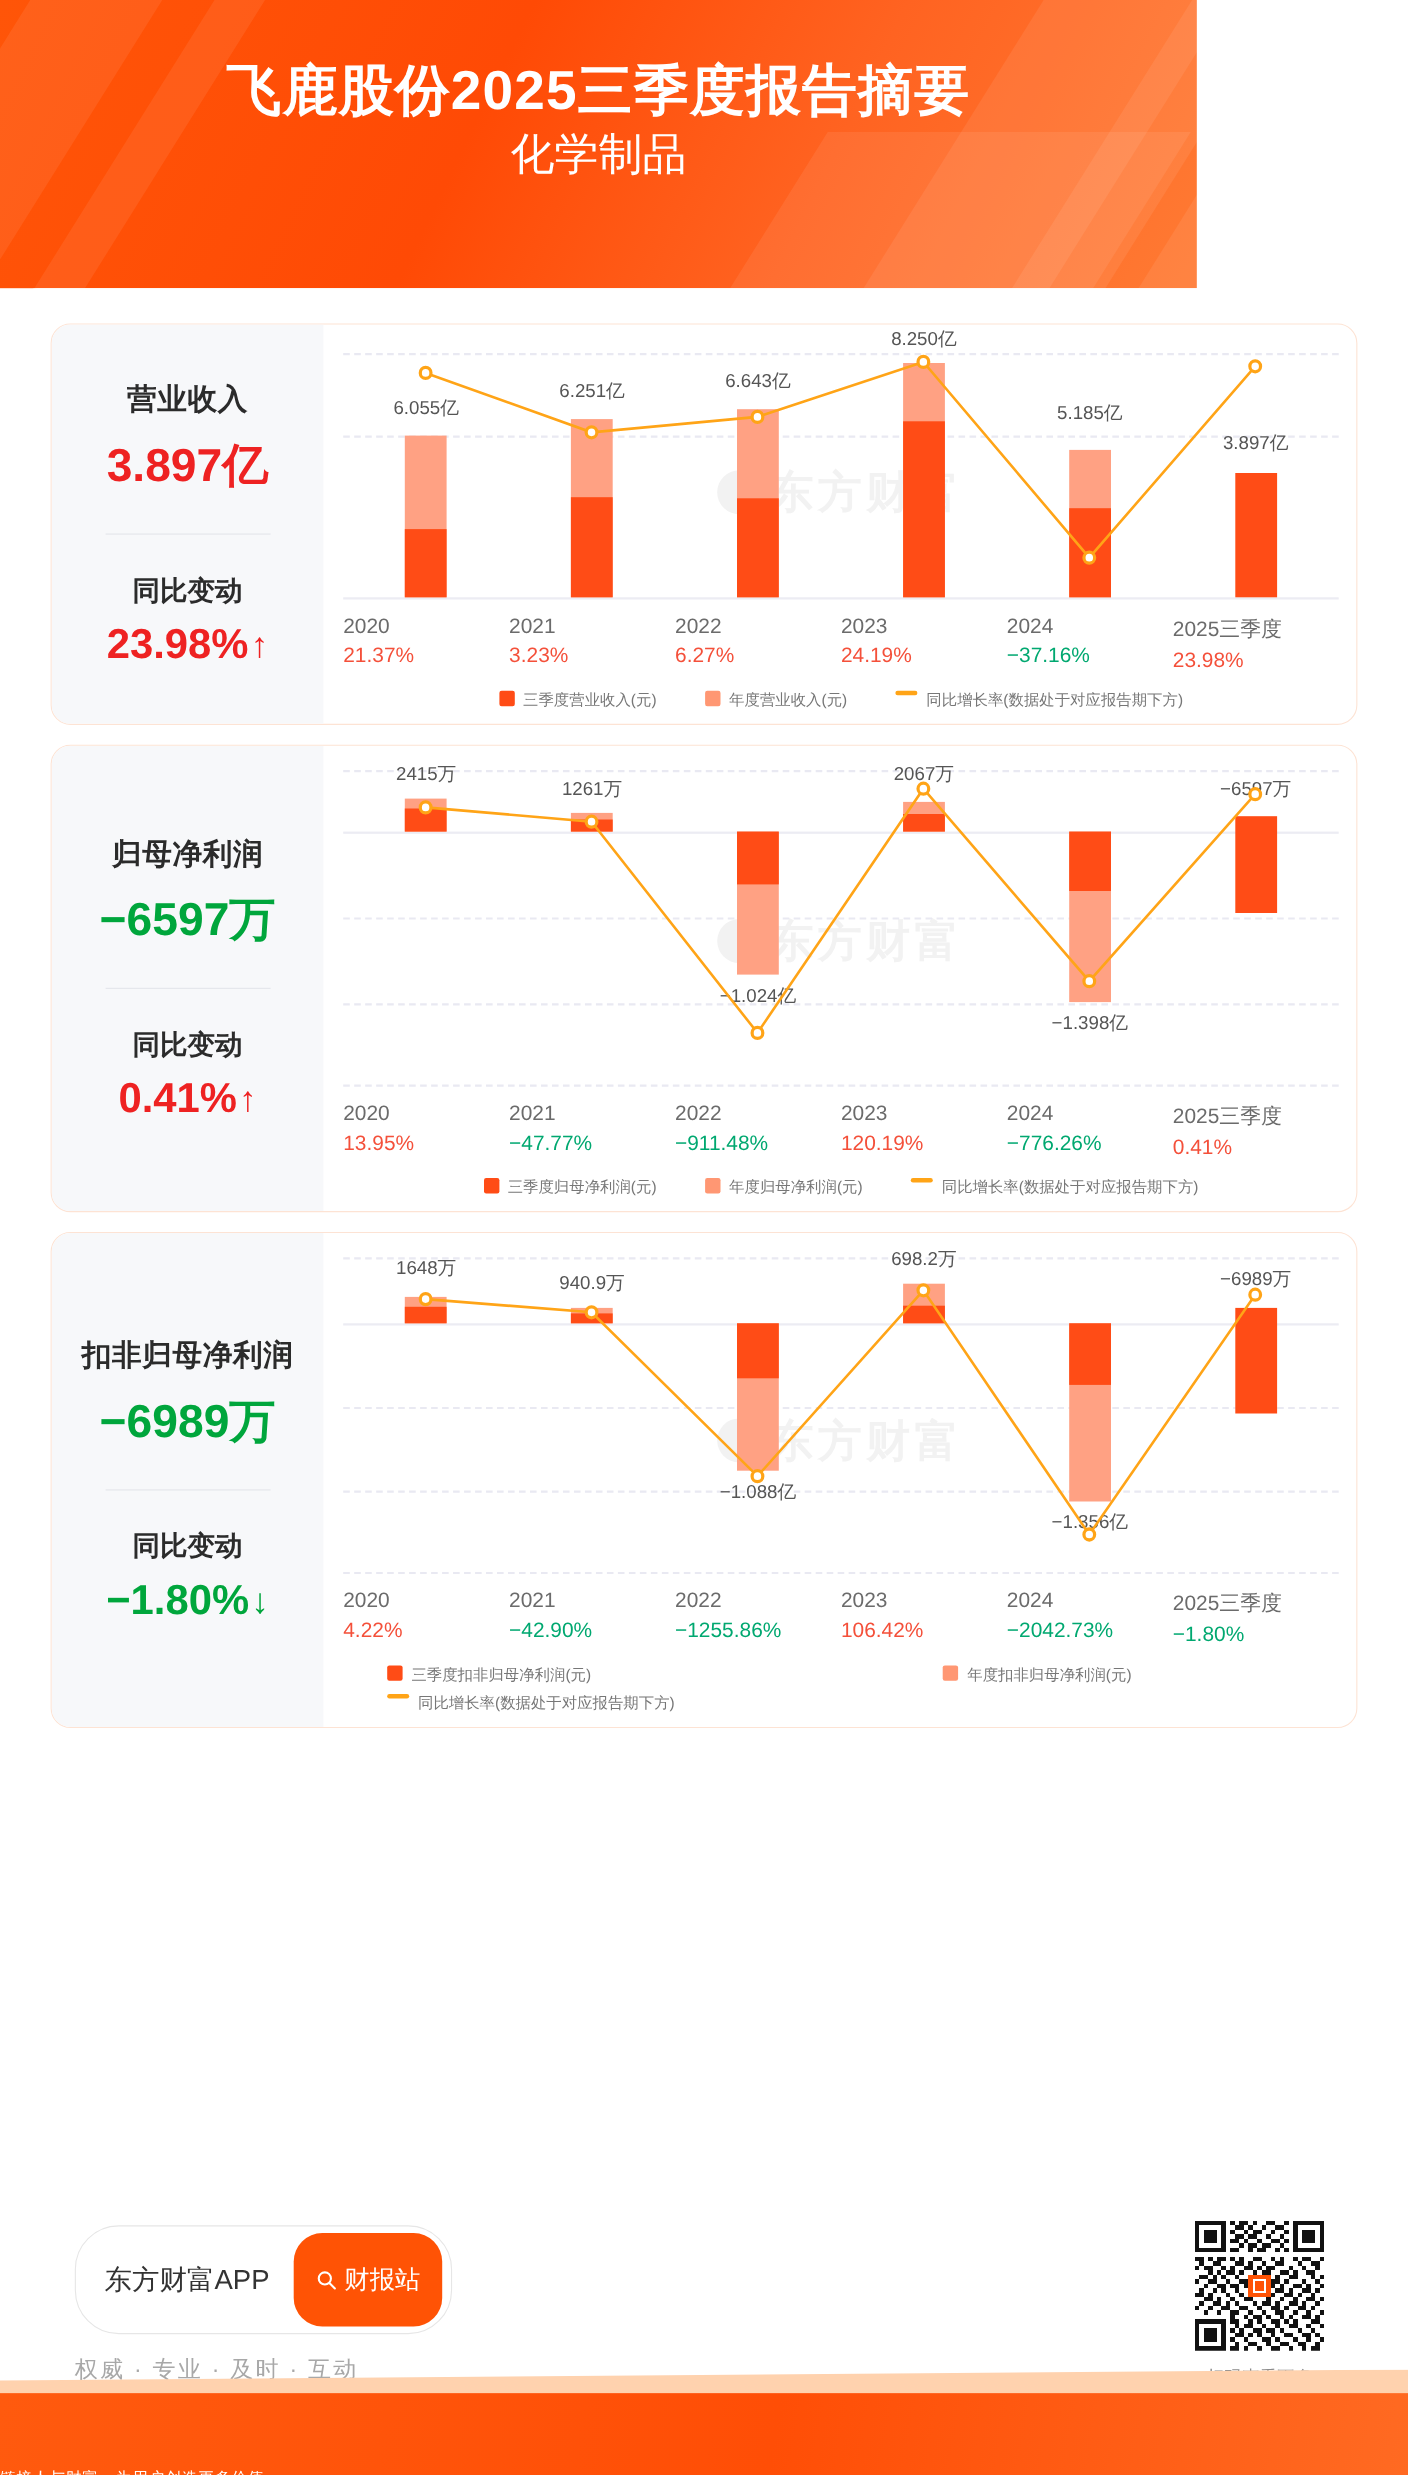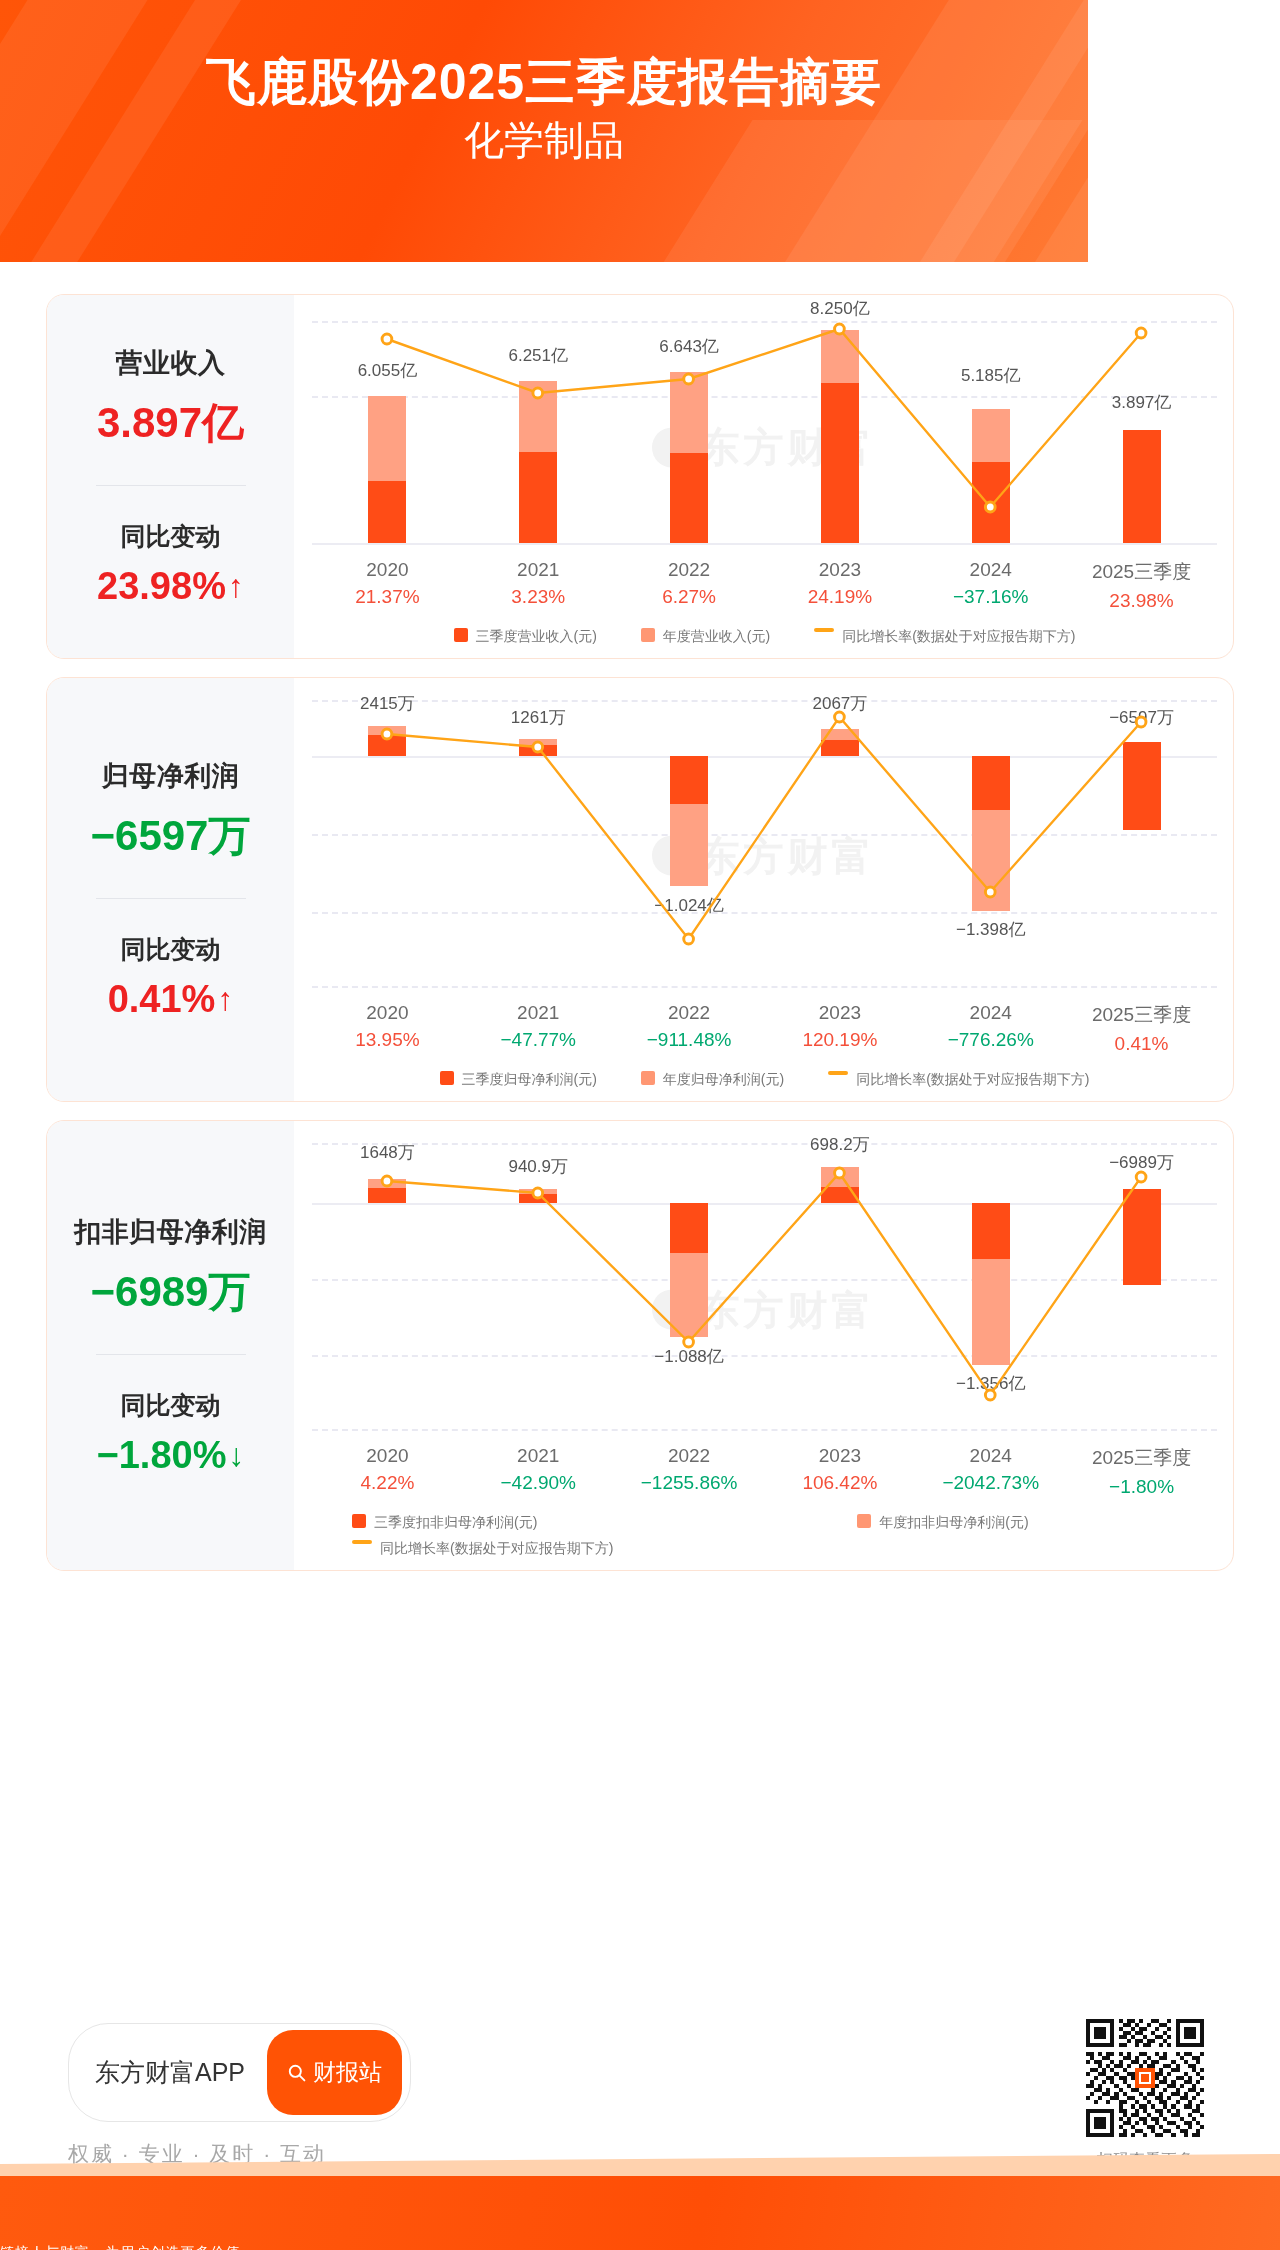--- a/index.html
+++ b/index.html
@@ -94,21 +94,21 @@
 
   .dlabel {
     position:absolute; left:50%; transform:translateX(-50%);
     font-size:17px; color:#555; white-space:nowrap;
   }
 
   .line-svg { position:absolute; inset:0; width:100%; height:100%; z-index:3; overflow:visible;}
 
   
   .axis { display:flex; margin-top:8px; position:relative; z-index:2;}
-  .axis .col { flex:1; text-align:center; }
+  .axis .col { flex:1; }
   .ax-year { font-size:19px; color:#6b6b6b; }
   .ax-pct  { font-size:19px; margin-top:5px; }
   .ax-pct.pos { color:#f4503a; }
   .ax-pct.neg { color:#00a870; }
 
   
   .legend { display:flex; justify-content:center; gap:44px; margin-top:16px; flex-wrap:wrap; position:relative; z-index:2;}
   .legend.two-row { gap:0; flex-direction:column; align-items:flex-start; padding-left:40px;}
   .legend.two-row .lrow { display:flex; gap:110px; }
   .legend.two-row .lrow + .lrow { margin-top:8px; }

